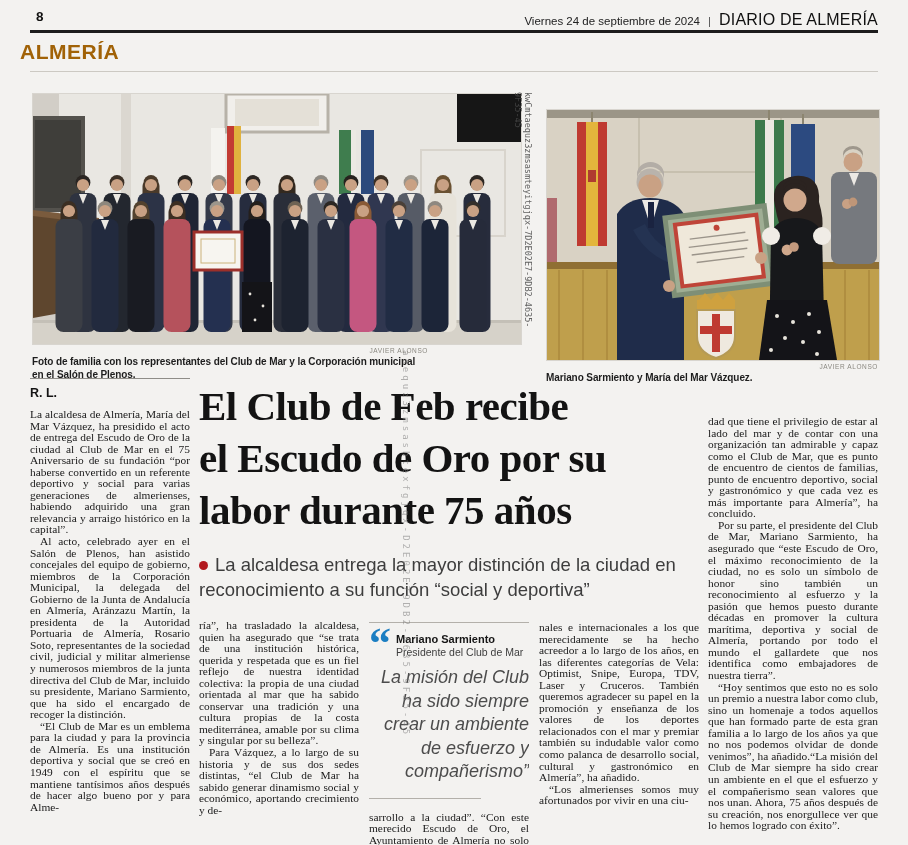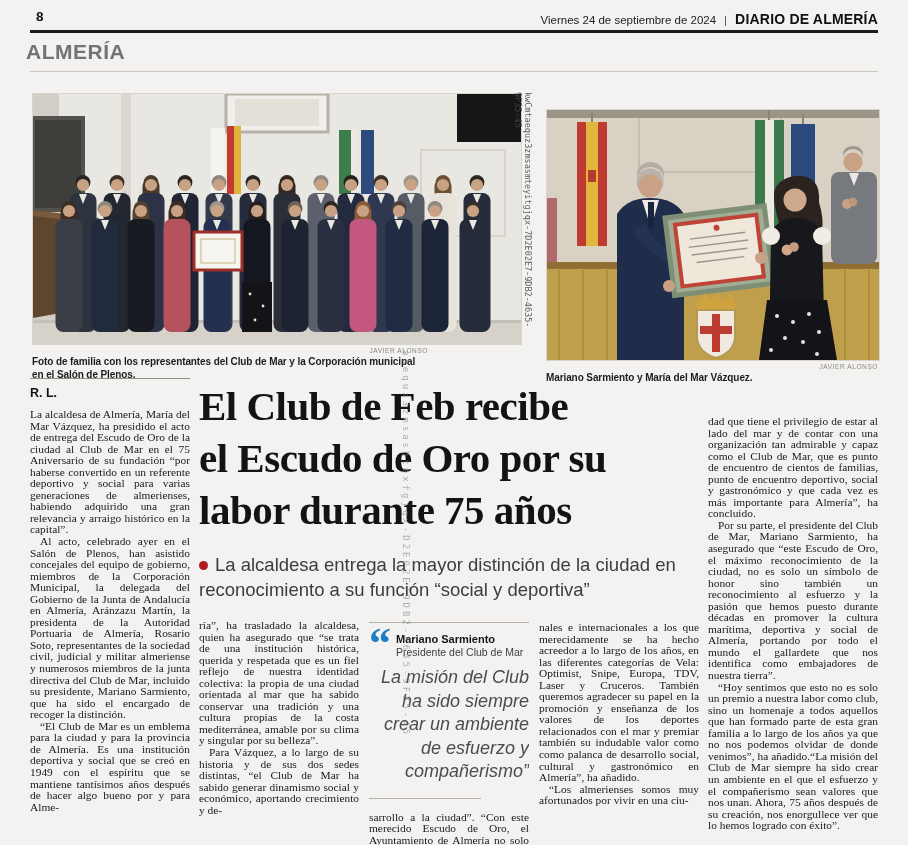--- a/index.html
+++ b/index.html
@@ -2,25 +2,25 @@
 <html><head>
 <meta charset="utf-8">
 <style>
   html,body{margin:0;padding:0;background:#e9e8e6;}
   .page{position:relative;width:908px;height:845px;background:#f3f2f0;overflow:hidden;
         font-family:"Liberation Sans",sans-serif;}
   
   .hdr-num{position:absolute;left:36px;top:9px;font:700 13.5px "Liberation Sans",sans-serif;color:#111;}
   .hdr-right{position:absolute;right:30px;top:11px;display:flex;gap:8px;align-items:baseline;
              font:400 11.5px "Liberation Sans",sans-serif;color:#222;}
-  .hdr-right .mast{font-weight:700;font-size:14px;letter-spacing:.2px;color:#101010;}
+  .hdr-right .mast{font-weight:400;font-size:16px;letter-spacing:.2px;color:#101010;}
   .hdr-right .sep{color:#555;}
   .rule-thick{position:absolute;left:30px;right:30px;top:30px;height:3px;background:#1c1c1c;}
-  .section-title{position:absolute;left:26px;top:40px;font:700 21px "Liberation Sans",sans-serif;
-                 letter-spacing:.5px;color:#737373;}
+  .section-title{position:absolute;left:20px;top:40px;font:700 21px "Liberation Sans",sans-serif;
+                 letter-spacing:.5px;color:#a16207;}
   .rule-thin{position:absolute;left:30px;right:30px;top:71px;height:1px;background:#ccc9c3;}
   
   figure{margin:0;position:absolute;top:93px;}
   .fig-left{left:32px;width:396px;}
   .fig-right{left:546px;width:332px;margin-top:16px;}
   .photo{display:block;border:1px solid #d8d5cf;background:#e8e6e2;}
   .credit{text-align:right;font:400 6.5px "Liberation Sans",sans-serif;color:#8a8880;
           letter-spacing:.6px;margin:2px 0 1px;}
   figcaption{font:700 10px/13px "Liberation Sans",sans-serif;color:#1d1d1d;letter-spacing:-.1px;}
   

